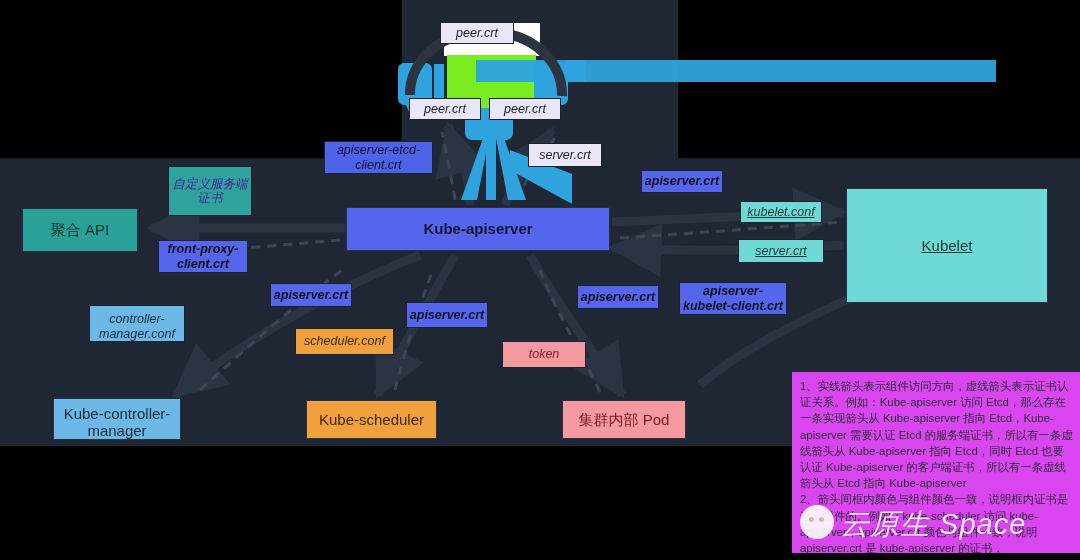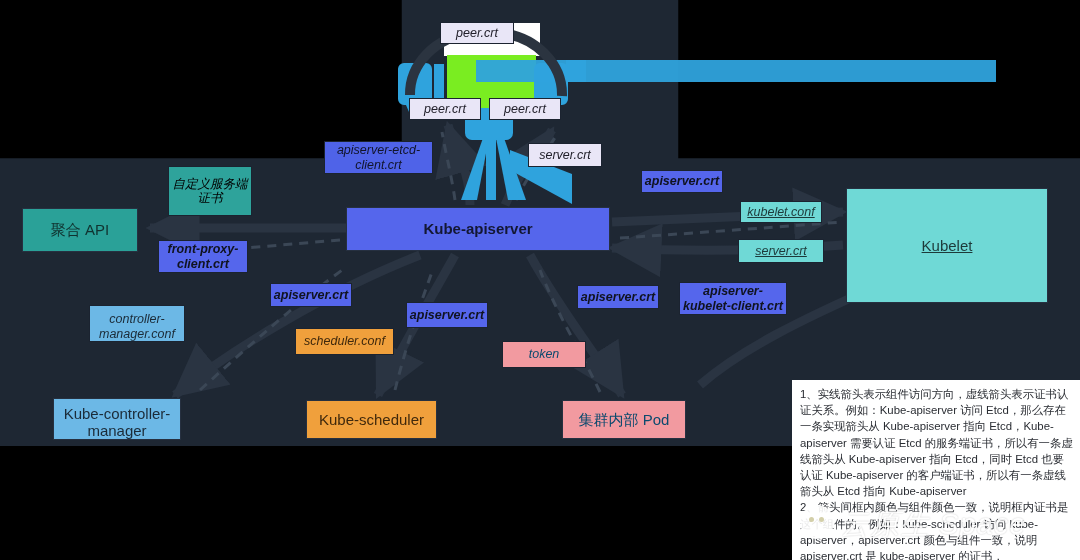--- a/index.html
+++ b/index.html
@@ -52,29 +52,29 @@
     font-size: 12.5px;
     border: 1px solid #1b2330;
   }
   .teal   { background: #2aa198; }
   .teal2  { background: #2ea39b; }
   .blue   { background: #5566ec; color:#10131f;font-weight:bold; }
   .blue-d { background: #4f63e8; color:#11142a; }
   .ltblue { background: #6cb8e6; color:#1b2b38;justify-content:flex-end; }
   .cyan   { background: #6fd9d6; color:#1d3a3a;text-decoration:underline; }
   .orange { background: #f0a03c; color:#40290c; }
-  .pink   { background: #f29aa0; color:#0c4a6e; }
+  .pink   { background: #f29aa0; color:#7f1d1d; }
   .white  { background: #e9e6f7; color:#22202b; }
 
   
   #note {
     position: absolute;
-    left: 792px; top: 380px;
+    left: 792px; top: 372px;
     width: 288px; height: 181px;
-    background: #ffffff;
+    background: #d946ef;
     color: #2a2d33;
     font-size: 11.4px;
     line-height: 1.42;
     padding: 6px 7px 4px 8px;
     box-sizing: border-box;
     overflow: hidden;
   }
   #note p { margin: 0; }
   
   #watermark {
@@ -205,21 +205,21 @@
   </div>
 
   <div class="node cert white" style="left:528px; top:143px; width:74px; height:24px;">
     <span>server.crt</span>
   </div>
 
   <div class="node cert blue-d" style="left:324px; top:141px; width:109px; height:33px; flex-direction:column;">
     <span>apiserver-etcd-client.crt</span>
   </div>
 
-  <div class="node cert teal2" style="left:168px; top:166px; width:84px; height:50px; font-style:italic; color:#000000;">
+  <div class="node cert teal2" style="left:168px; top:166px; width:84px; height:50px; font-style:italic; color:#4c1d95;">
     <span>自定义服务端证书</span>
   </div>
 
   <div class="node big teal" style="left:22px; top:208px; width:116px; height:44px; color:#10322f;">
     <span>聚合 API</span>
   </div>
 
   <div class="node cert blue" style="left:158px; top:240px; width:90px; height:33px;">
     <span>front-proxy-client.crt</span>
   </div>

